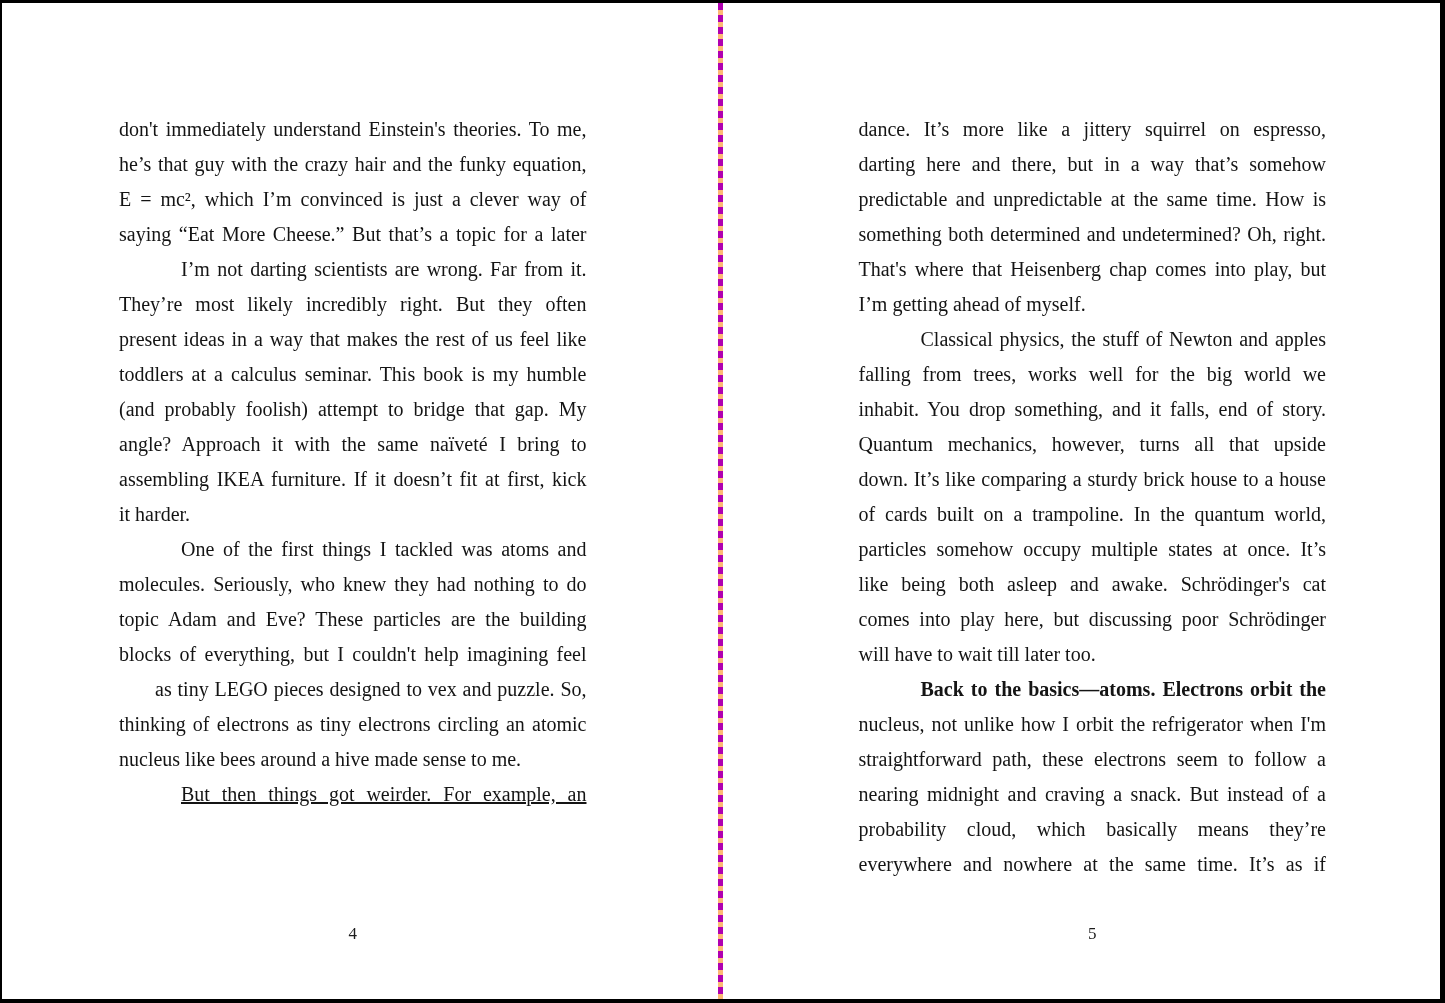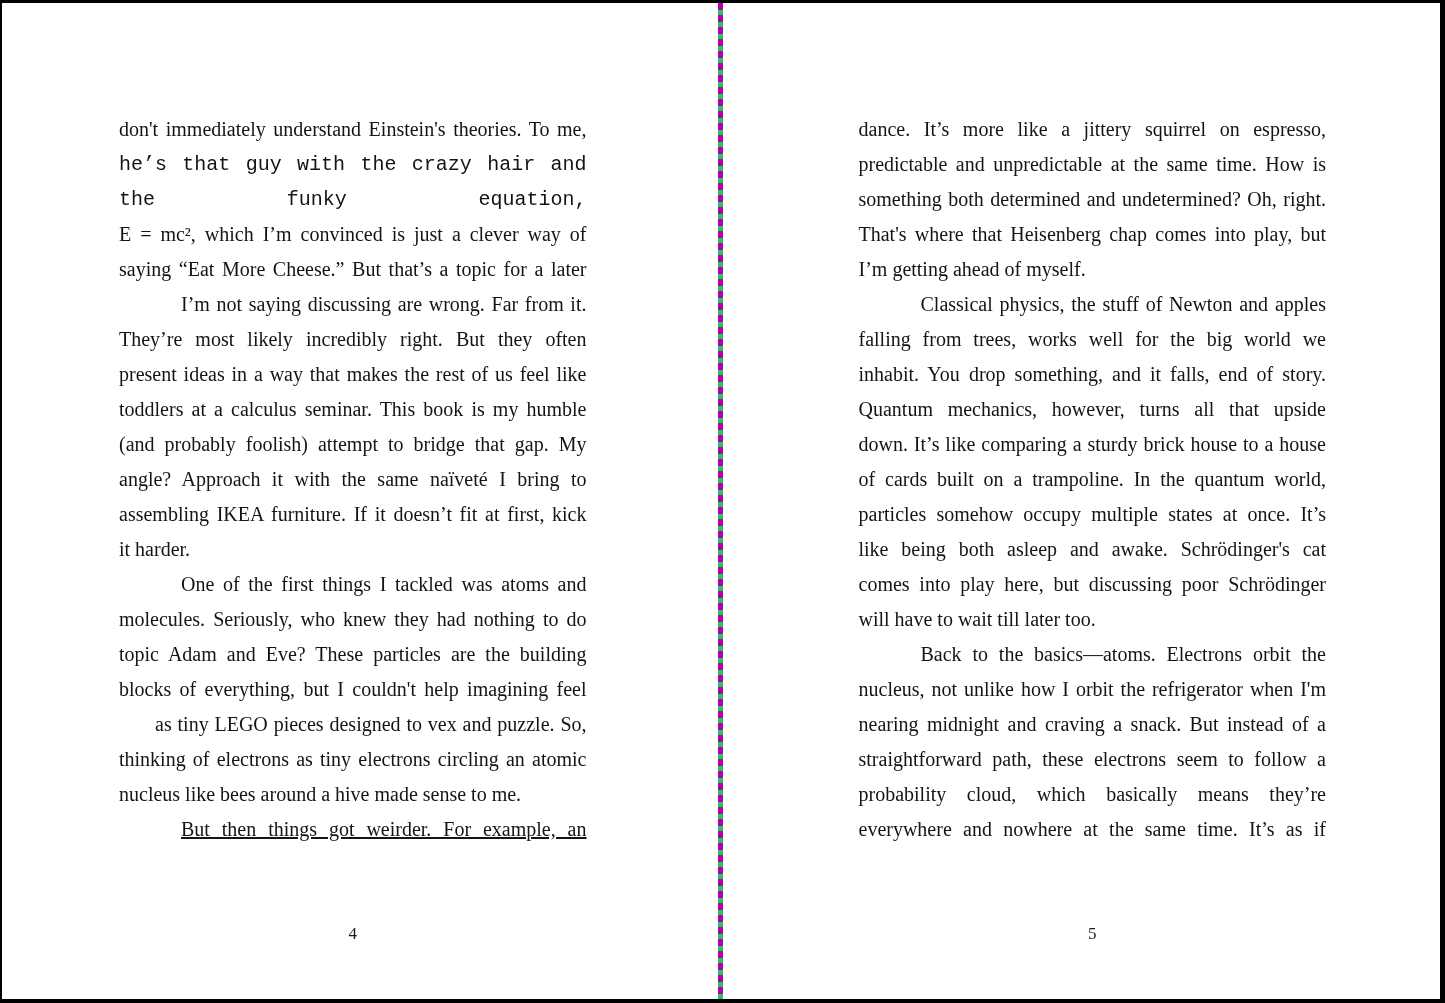--- a/index.html
+++ b/index.html
@@ -5,21 +5,21 @@
   html, body {
     margin: 0;
     padding: 0;
     background: #000;
   }
   .frame {
     position: relative;
     width: 1445px;
     height: 1003px;
     box-sizing: border-box;
-    background: #22c55e;
+    background: #fdba74;
     border-style: solid;
     border-color: #000;
     border-width: 3px 5px 4px 2px;
     display: flex;
     overflow: hidden;
   }
   .page {
     flex: 1 1 0;
     box-sizing: border-box;
     display: flex;
@@ -56,24 +56,24 @@
   }
 </style>
 </head>
 <body>
 
 <div class="frame">
 
   <div class="page page-left">
     <div class="page-text">
         <div class="line" style="color: rgb(20, 20, 20);">don't immediately understand Einstein's theories. To me,</div>
-        <div class="line" style="color: rgb(20, 20, 20); font-family: Liberation Mono, monospace;">he’s that guy with the crazy hair and the funky equation,</div>
+        <div class="line" style="color: rgb(20, 20, 20);">he’s that guy with the crazy hair and the funky equation,</div>
         <div class="line" style="color: rgb(20, 20, 20);">E = mc², which I’m convinced is just a clever way of</div>
         <div class="line" style="color: rgb(20, 20, 20);">saying “Eat More Cheese.” But that’s a topic for a later</div>
-        <div class="line indent" style="color: rgb(20, 20, 20);">I’m not saying discussing are wrong. Far from it.</div>
+        <div class="line indent" style="color: rgb(20, 20, 20);">I’m not darting scientists are wrong. Far from it.</div>
         <div class="line" style="color: rgb(20, 20, 20);">They’re most likely incredibly right. But they often</div>
         <div class="line" style="color: rgb(20, 20, 20);">present ideas in a way that makes the rest of us feel like</div>
         <div class="line" style="color: rgb(20, 20, 20);">toddlers at a calculus seminar. This book is my humble</div>
         <div class="line" style="color: rgb(20, 20, 20);">(and probably foolish) attempt to bridge that gap. My</div>
         <div class="line" style="color: rgb(20, 20, 20);">angle? Approach it with the same naïveté I bring to</div>
         <div class="line" style="color: rgb(20, 20, 20);">assembling IKEA furniture. If it doesn’t fit at first, kick</div>
         <div class="line para-end" style="color: rgb(20, 20, 20);">it harder.</div>
         <div class="line indent" style="color: rgb(20, 20, 20);">One of the first things I tackled was atoms and</div>
         <div class="line" style="color: rgb(20, 20, 20);">molecules. Seriously, who knew they had nothing to do</div>
         <div class="line" style="color: rgb(20, 20, 20);">topic Adam and Eve? These particles are the building</div>
@@ -84,37 +84,38 @@
         <div class="line indent" style="color: rgb(20, 20, 20); text-decoration: underline;">But then things got weirder. For example, an</div>
       </div>
     <div class="page-number">4</div>
   </div>
 
   <div class="divider" style="background: repeating-linear-gradient(rgb(176, 0, 176) 0px, rgb(176, 0, 176) 7px, transparent 7px, transparent 12px);"></div>
 
   <div class="page page-right">
     <div class="page-text">
         <div class="line" style="color: rgb(20, 20, 20);">dance. It’s more like a jittery squirrel on espresso,</div>
+        <div class="line" style="color: rgb(20, 20, 20);">darting here and there, but in a way that’s somehow</div>
         <div class="line" style="color: rgb(20, 20, 20);">predictable and unpredictable at the same time. How is</div>
         <div class="line" style="color: rgb(20, 20, 20);">something both determined and undetermined? Oh, right.</div>
         <div class="line" style="color: rgb(20, 20, 20);">That's where that Heisenberg chap comes into play, but</div>
         <div class="line para-end" style="color: rgb(20, 20, 20);">I’m getting ahead of myself.</div>
         <div class="line indent" style="color: rgb(20, 20, 20);">Classical physics, the stuff of Newton and apples</div>
         <div class="line" style="color: rgb(20, 20, 20);">falling from trees, works well for the big world we</div>
         <div class="line" style="color: rgb(20, 20, 20);">inhabit. You drop something, and it falls, end of story.</div>
         <div class="line" style="color: rgb(20, 20, 20);">Quantum mechanics, however, turns all that upside</div>
         <div class="line" style="color: rgb(20, 20, 20);">down. It’s like comparing a sturdy brick house to a house</div>
         <div class="line" style="color: rgb(20, 20, 20);">of cards built on a trampoline. In the quantum world,</div>
         <div class="line" style="color: rgb(20, 20, 20);">particles somehow occupy multiple states at once. It’s</div>
         <div class="line" style="color: rgb(20, 20, 20);">like being both asleep and awake. Schrödinger's cat</div>
         <div class="line" style="color: rgb(20, 20, 20);">comes into play here, but discussing poor Schrödinger</div>
         <div class="line para-end" style="color: rgb(20, 20, 20);">will have to wait till later too.</div>
-        <div class="line indent" style="color: rgb(20, 20, 20);">Back to the basics—atoms. Electrons orbit the</div>
+        <div class="line indent" style="color: rgb(20, 20, 20); font-weight: bold;">Back to the basics—atoms. Electrons orbit the</div>
         <div class="line" style="color: rgb(20, 20, 20);">nucleus, not unlike how I orbit the refrigerator when I'm</div>
+        <div class="line" style="color: rgb(20, 20, 20);">straightforward path, these electrons seem to follow a</div>
         <div class="line" style="color: rgb(20, 20, 20);">nearing midnight and craving a snack. But instead of a</div>
-        <div class="line" style="color: rgb(20, 20, 20);">straightforward path, these electrons seem to follow a</div>
         <div class="line" style="color: rgb(20, 20, 20);">probability cloud, which basically means they’re</div>
         <div class="line" style="color: rgb(20, 20, 20);">everywhere and nowhere at the same time. It’s as if</div>
       </div>
     <div class="page-number">5</div>
   </div>
 
 </div>
 
 </body></html>

